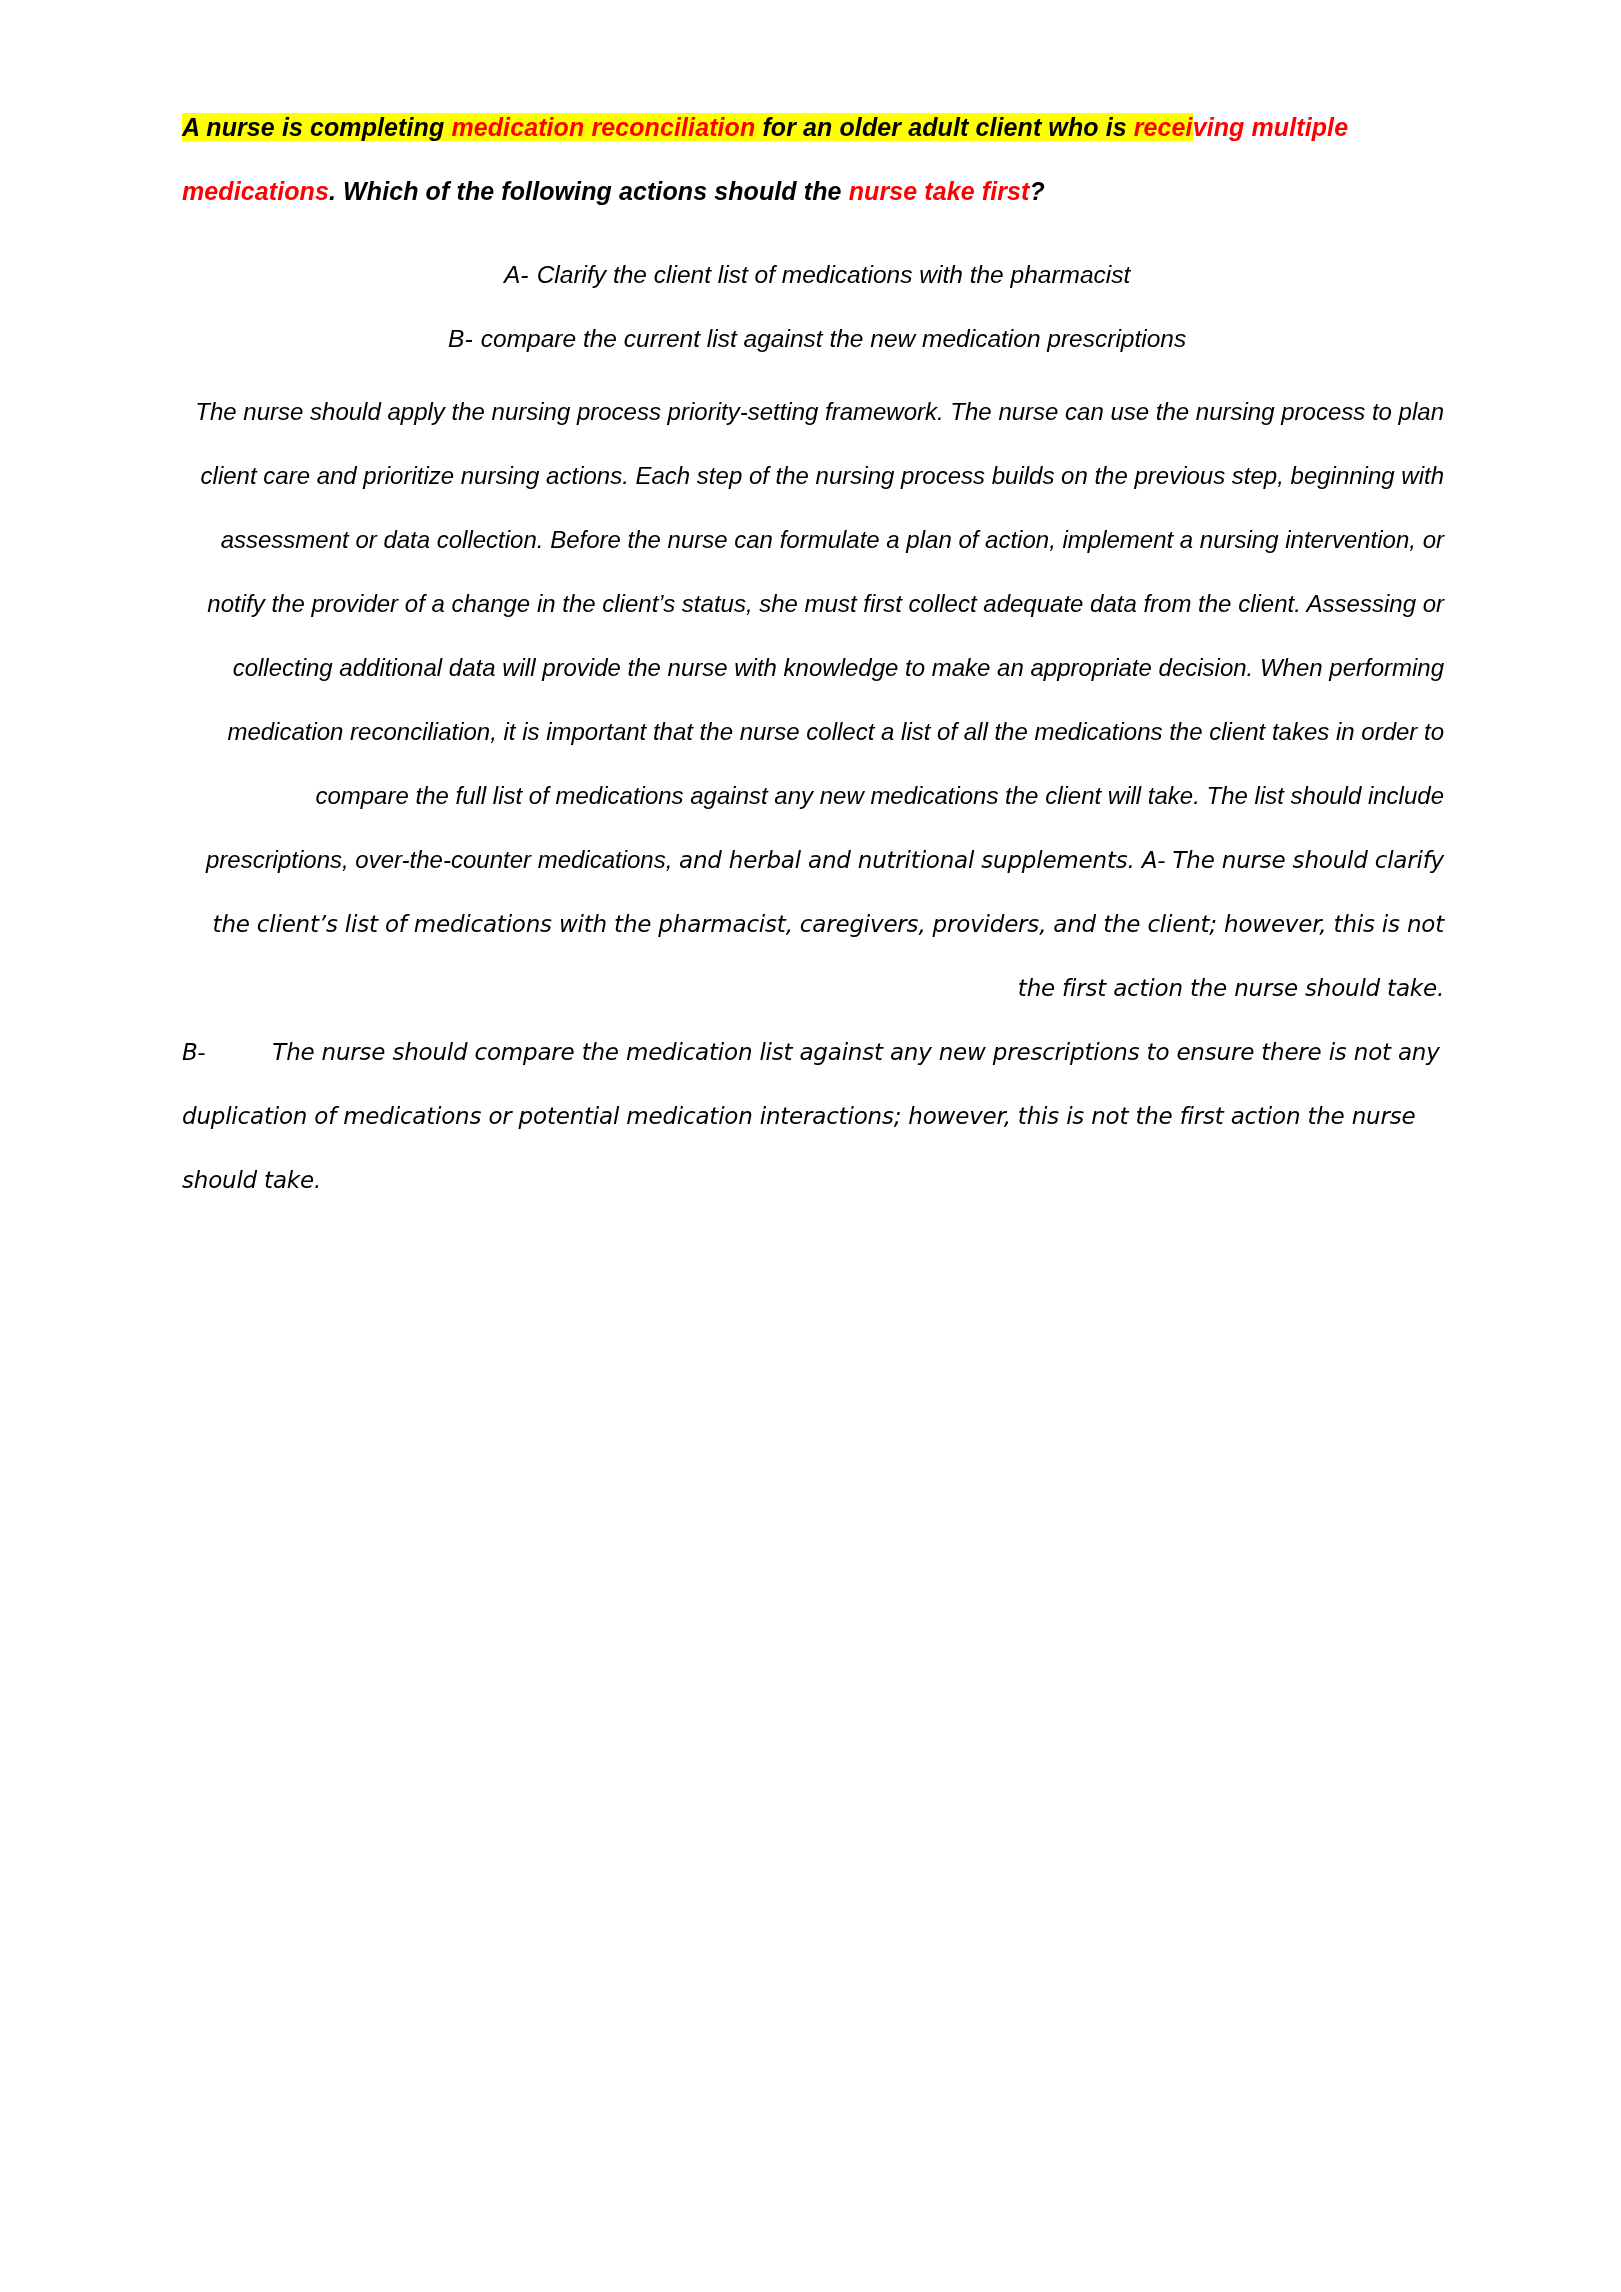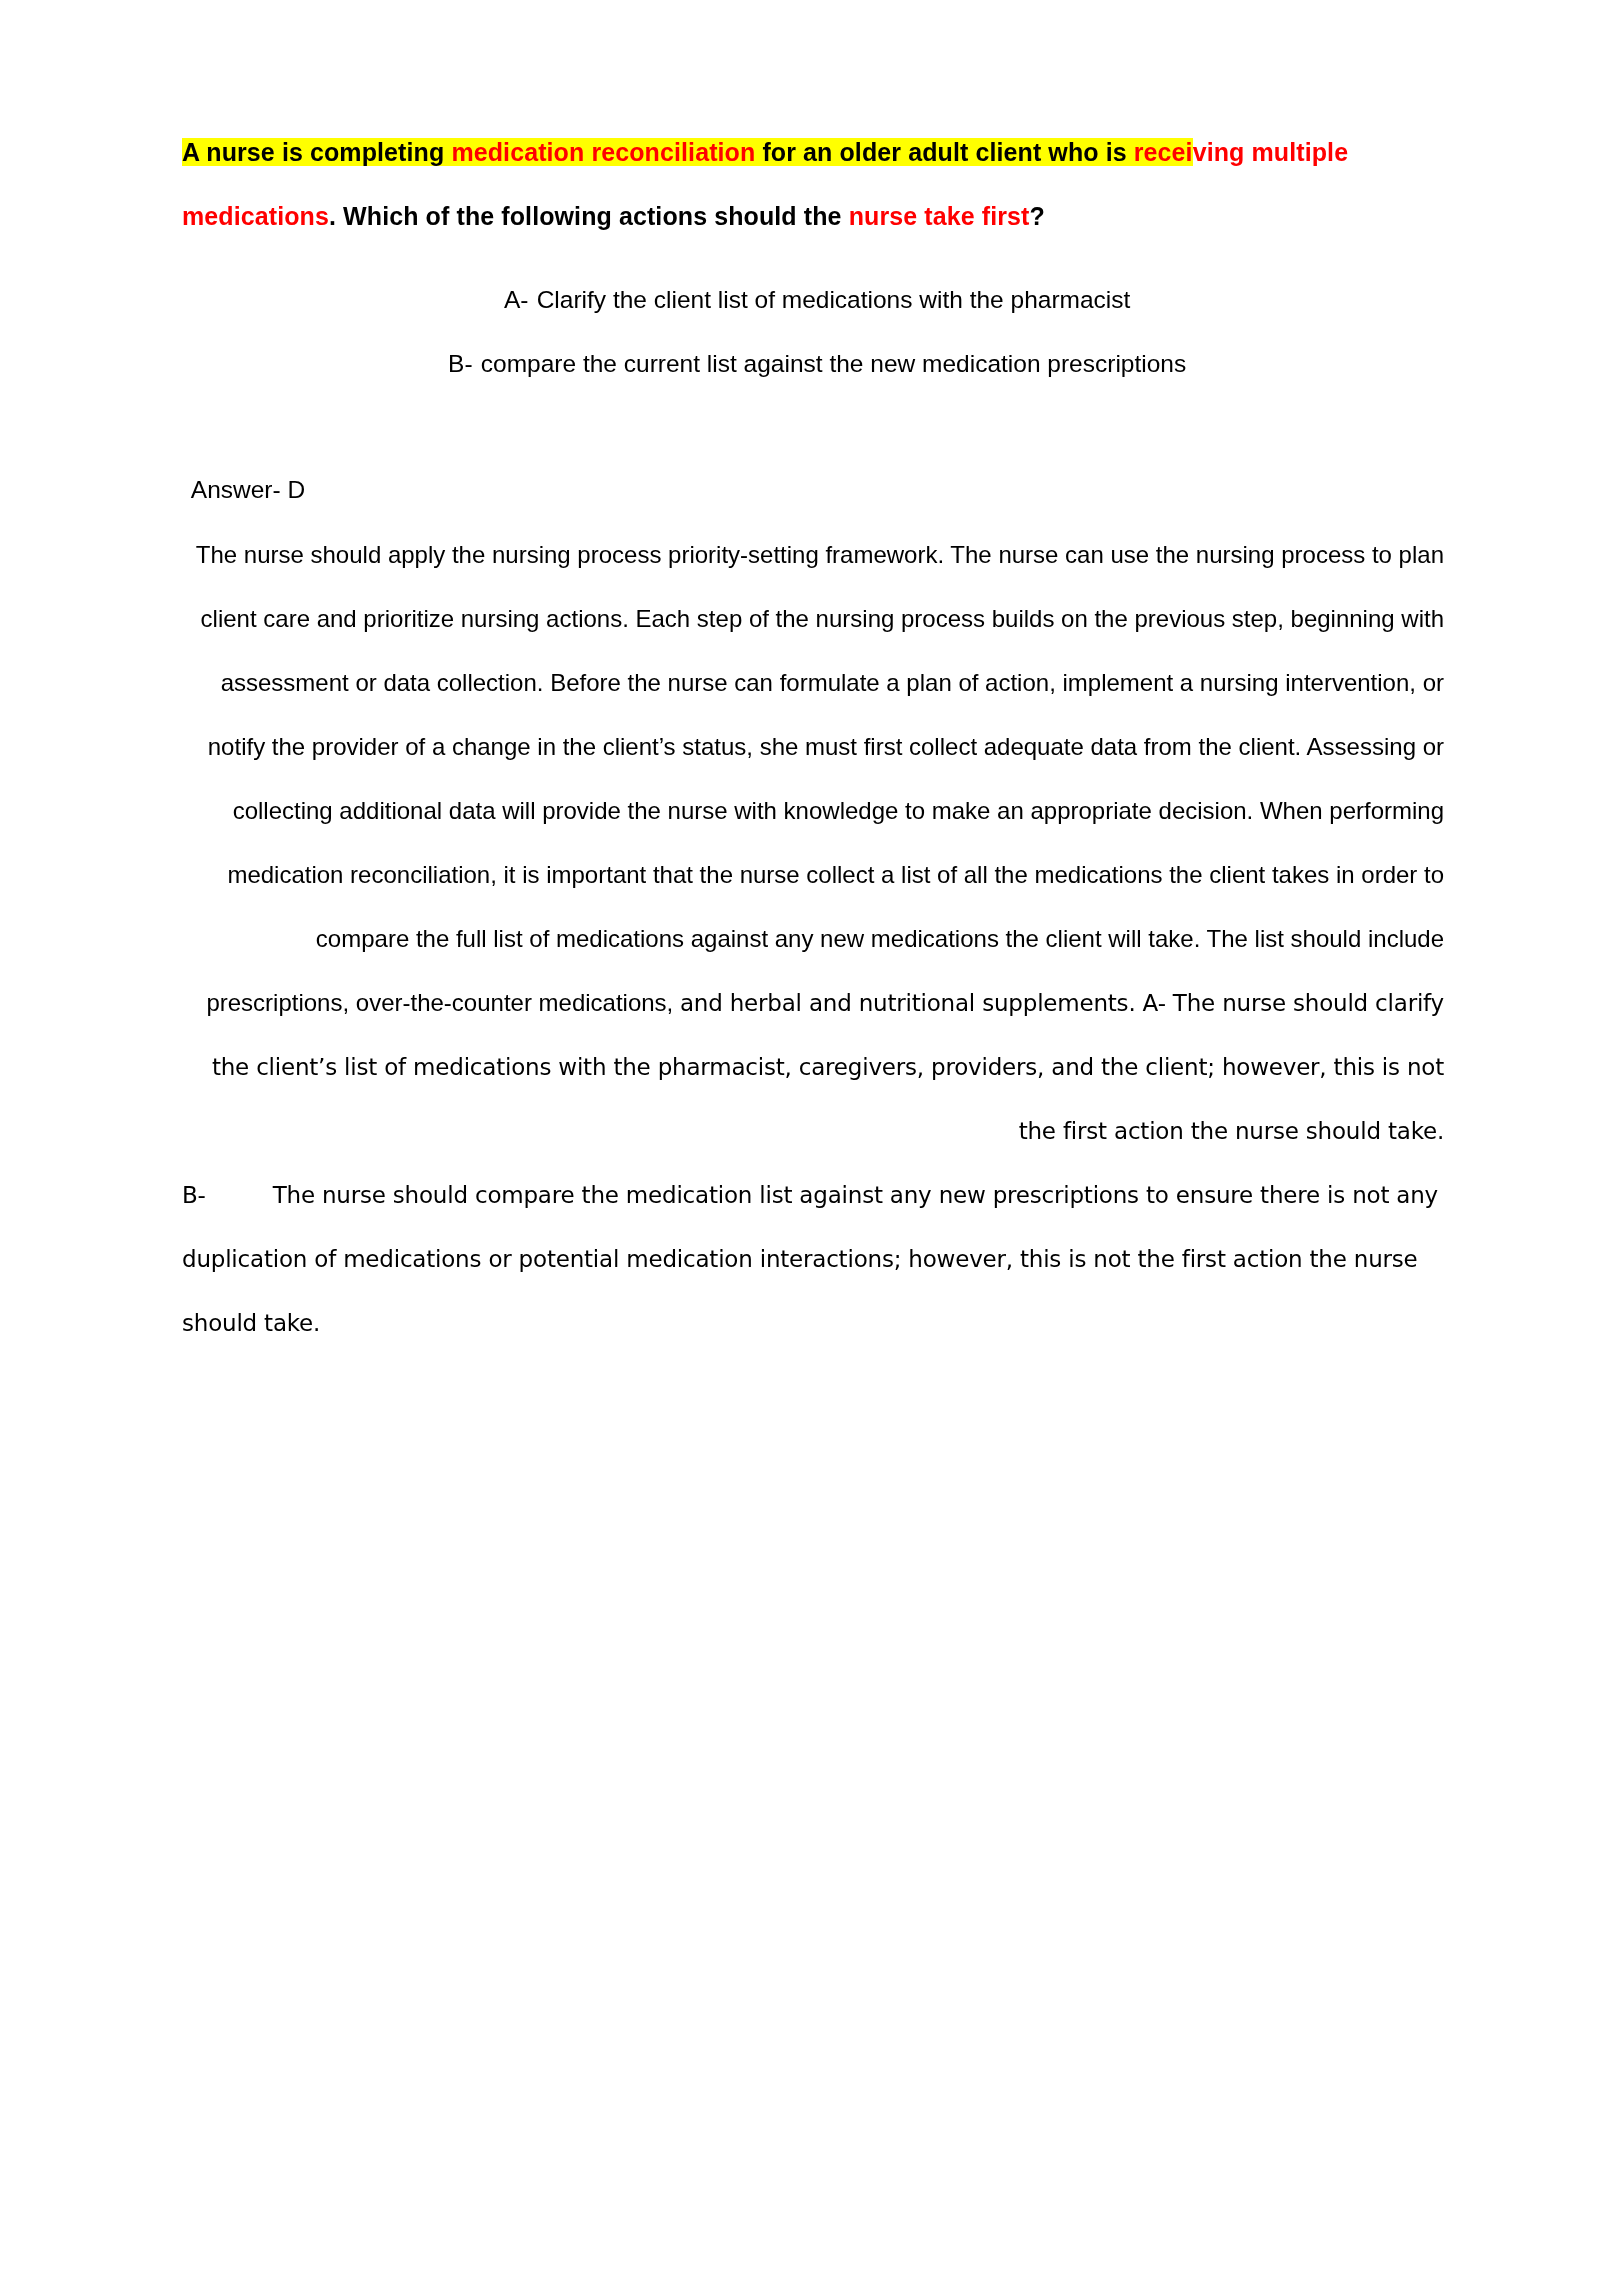--- a/index.html
+++ b/index.html
@@ -21,22 +21,23 @@
     left: 0; top: 0;
     width: 1621px;
     height: 2293px;
     background: #fff;
     overflow: hidden;
   }
 
   .content {
     position: absolute;
     left: 182px;
-    top: 120px;
+    top: 95px;
     width: 1262px;
+    font-style: italic;
   }
 
   
   .stem {
     font-family: "Liberation Sans", sans-serif;
     font-weight: bold;
     font-size: 25px;
     line-height: 64px;
     letter-spacing: 0.1px;
   }
@@ -116,21 +117,20 @@
 
     <div class="options">
       <div class="opt">
         <span class="letter">A-</span><span class="text">Clarify the client list of medications with the pharmacist</span>
       </div>
       <div class="opt">
         <span class="letter">B-</span><span class="text">compare the current list against the new medication prescriptions</span>
       </div>
     </div>
 
-    <div class="answer-line">Answer- D</div>
 
     <div class="body-para"><span>The nurse should apply the nursing process priority-setting framework. The nurse can use the nursing process to plan client care and prioritize nursing actions. Each step of the nursing process builds on the previous step, beginning with assessment or data collection. Before the nurse can formulate a plan of action, implement a nursing intervention, or notify the provider of a change in the client’s status, she must first collect adequate data from the client. Assessing or collecting additional data will provide the nurse with knowledge to make an appropriate decision. When performing medication reconciliation, it is important that the nurse collect a list of all the medications the client takes in order to compare the full list of medications against any new medications the client will take. The list should include prescriptions, over-the-counter medications, </span><span class="wide">and herbal and nutritional supplements. A- The nurse should clarify the client’s list of medications with the pharmacist, caregivers, providers, and the client; however, this is not the first action the nurse should take.</span></div>
 
     <div class="lettered-para"><span>B-</span><span class="tab"></span><span>The nurse should compare the medication list against any new prescriptions to ensure there is not any duplication of medications or potential medication interactions; however, this is not the first action the nurse should take.</span></div>
 
 
 
   </div>
 </div>
 

